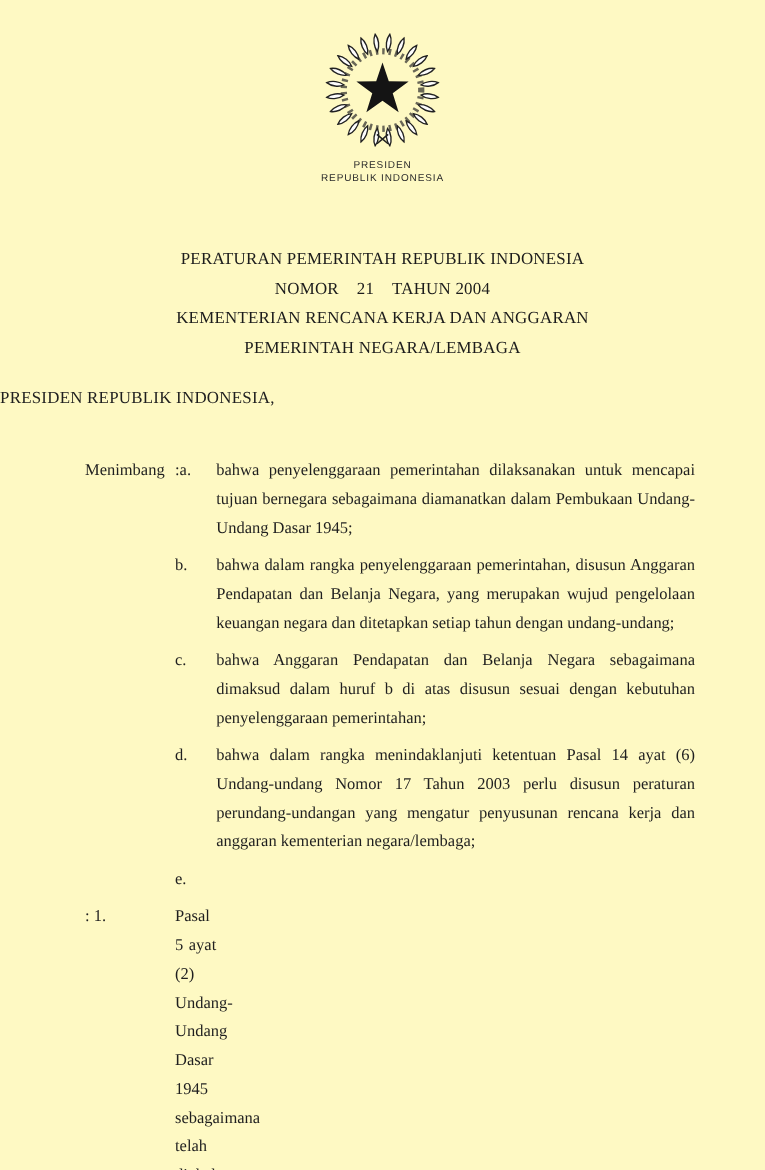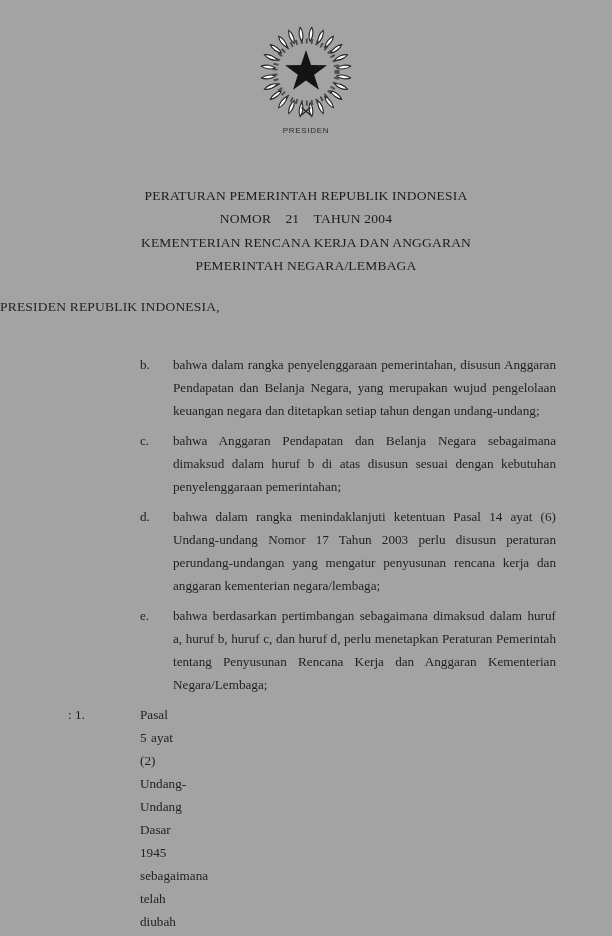--- a/index.html
+++ b/index.html
@@ -4,21 +4,21 @@
 <style>
   html, body {
     margin: 0;
     padding: 0;
     background: #ffffff;
   }
   .page {
     position: relative;
     width: 612px;
     height: 936px;
-    background: #a3a3a3;
+    background: #fef9c3;
     font-family: "Liberation Serif", serif;
     color: #1f1f1f;
     overflow: hidden;
   }
   .emblem-wrap {
     padding-top: 22px;
     text-align: center;
   }
   .emblem-caption {
     margin-top: 3px;
@@ -100,54 +100,59 @@
       <use href="#lf" transform="rotate(292.5 50 50)"></use>
       <use href="#lf" transform="rotate(307.5 50 50)"></use>
       <use href="#lf" transform="rotate(322.5 50 50)"></use>
       <use href="#lf" transform="rotate(337.5 50 50)"></use>
       <use href="#lf" transform="rotate(352.5 50 50)"></use>
       <path d="M50 28 L55.05 43.04 L70.92 43.2 L58.18 52.66 L62.93 67.8 L50 58.6 L37.07 67.8 L41.82 52.66 L29.08 43.2 L44.95 43.04 Z" fill="#141414"></path>
       <path d="M45.5 85.5 L54.5 93 M54.5 85.5 L45.5 93" stroke="#222222" stroke-width="1.3" fill="none"></path>
     </svg>
     <div class="emblem-caption">
       <div>PRESIDEN</div>
+      <div>REPUBLIK INDONESIA</div>
     </div>
   </div>
 
   <div class="title-block">
     <div>PERATURAN PEMERINTAH REPUBLIK INDONESIA</div>
     <div>NOMOR&nbsp;&nbsp;&nbsp;&nbsp;21&nbsp;&nbsp;&nbsp;&nbsp;TAHUN 2004</div>
     <div>KEMENTERIAN RENCANA KERJA DAN ANGGARAN</div>
     <div>PEMERINTAH NEGARA/LEMBAGA</div>
   </div>
 
   <div class="salutation">PRESIDEN REPUBLIK INDONESIA,</div>
 
   <div class="preamble">
 
     <div>
+      <div class="preamble-row">
+        <div class="preamble-label">Menimbang</div>
+        <div class="preamble-marker">:a.</div>
+        <div class="preamble-text">bahwa penyelenggaraan pemerintahan dilaksanakan untuk mencapai tujuan bernegara sebagaimana diamanatkan dalam Pembukaan Undang-Undang Dasar 1945;</div>
+      </div>
       <div class="preamble-row">
         <div class="preamble-label"></div>
         <div class="preamble-marker">b.</div>
         <div class="preamble-text">bahwa dalam rangka penyelenggaraan pemerintahan, disusun Anggaran Pendapatan dan Belanja Negara, yang merupakan wujud pengelolaan keuangan negara dan ditetapkan setiap tahun dengan undang-undang;</div>
       </div>
       <div class="preamble-row">
         <div class="preamble-label"></div>
         <div class="preamble-marker">c.</div>
         <div class="preamble-text">bahwa Anggaran Pendapatan dan Belanja Negara sebagaimana dimaksud dalam huruf b di atas disusun sesuai dengan kebutuhan penyelenggaraan pemerintahan;</div>
       </div>
       <div class="preamble-row">
         <div class="preamble-label"></div>
         <div class="preamble-marker">d.</div>
         <div class="preamble-text">bahwa dalam rangka menindaklanjuti ketentuan Pasal 14 ayat (6) Undang-undang Nomor 17 Tahun 2003 perlu disusun peraturan perundang-undangan yang mengatur penyusunan rencana kerja dan anggaran kementerian negara/lembaga;</div>
       </div>
       <div class="preamble-row">
         <div class="preamble-label"></div>
         <div class="preamble-marker">e.</div>
-        <div class="preamble-text">bahwa berdasarkan pertimbangan sebagaimana dimaksud dalam huruf a, huruf b, huruf c, dan huruf d, perlu menetapkan Peraturan Pemerintah tentang Penyusunan Rencana Kerja dan Anggaran Kementerian Negara/Lembaga;</div>
       </div>
     </div>
 
     <div class="mengingat-block">
       <div class="preamble-row">
         <div class="preamble-marker">: 1.</div>
         <div class="preamble-text">Pasal 5 ayat (2) Undang-Undang Dasar 1945 sebagaimana telah diubah dengan perubahan Keempat Undang-Undang Dasar 1945;</div>
       </div>
     </div>
 

